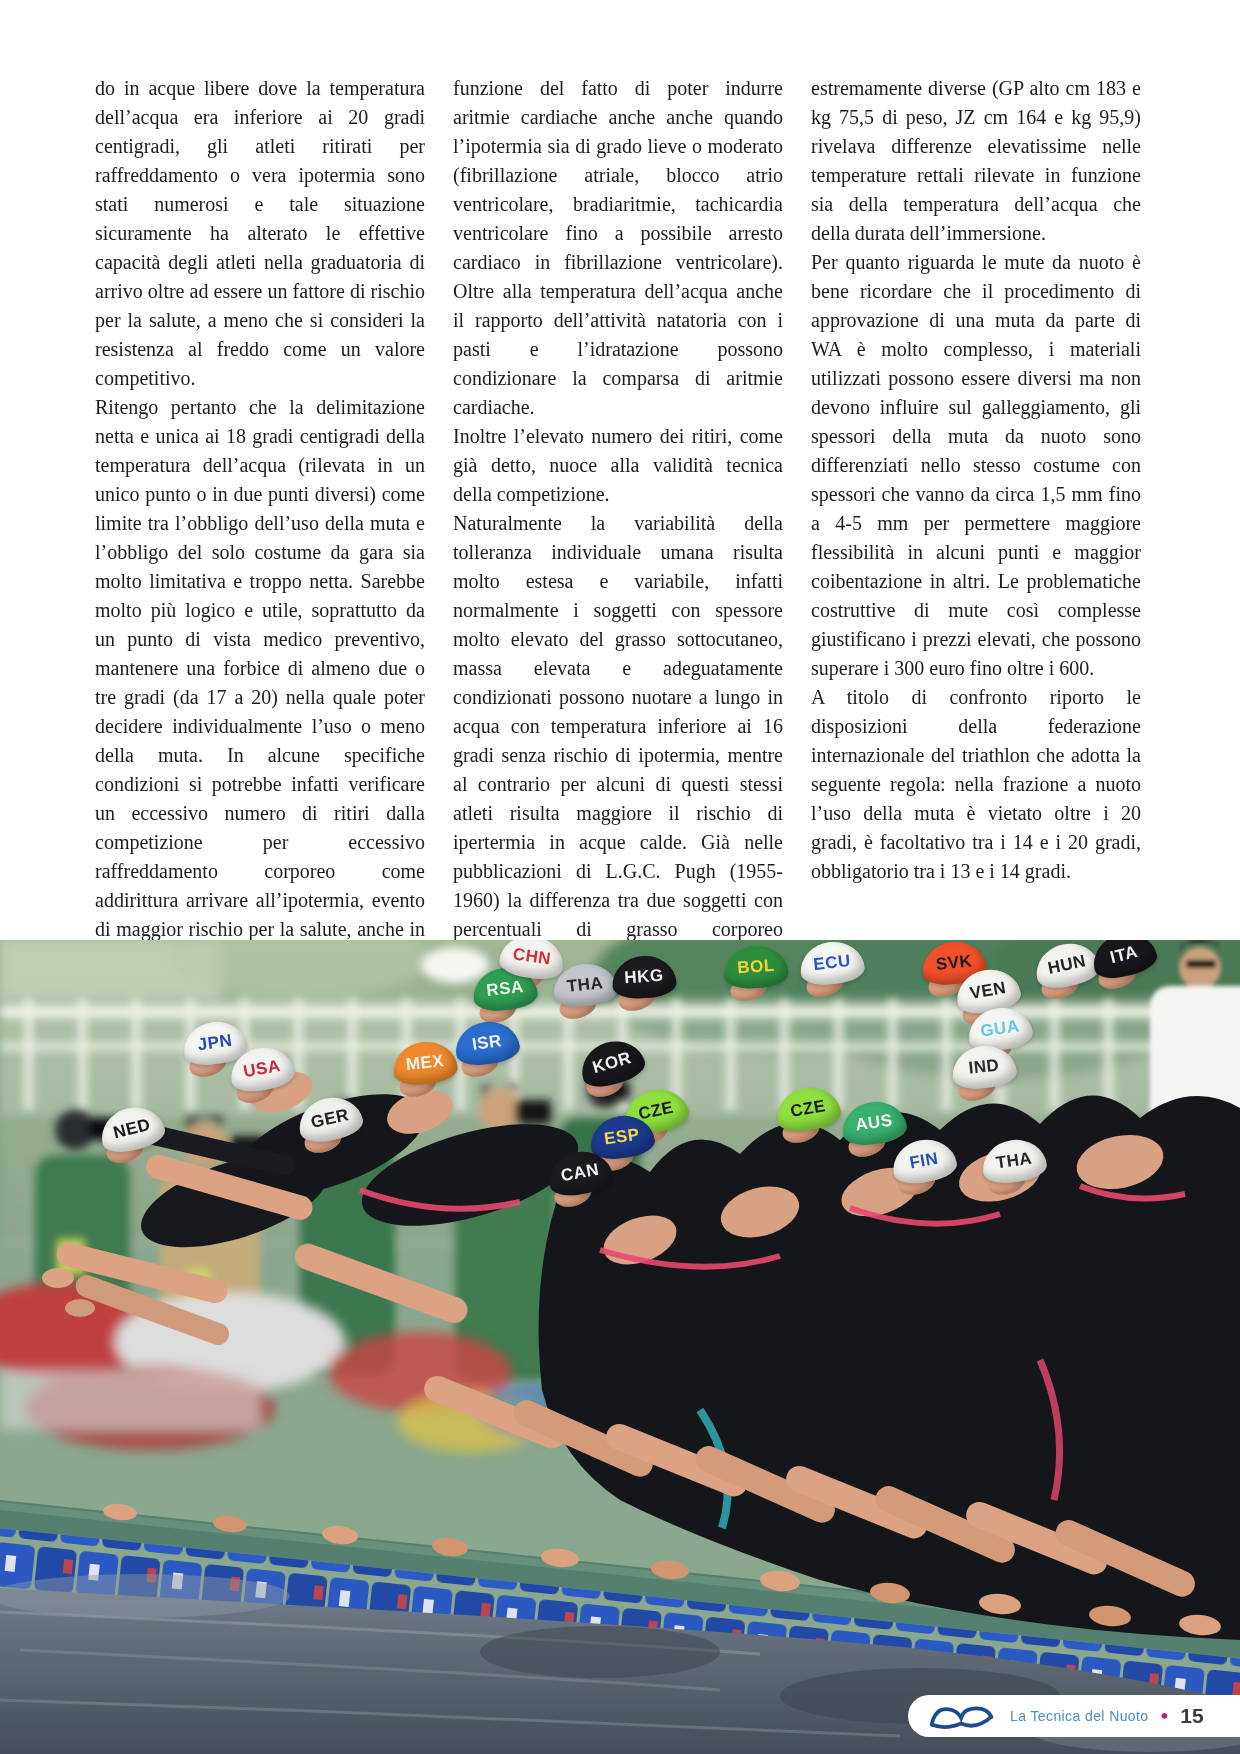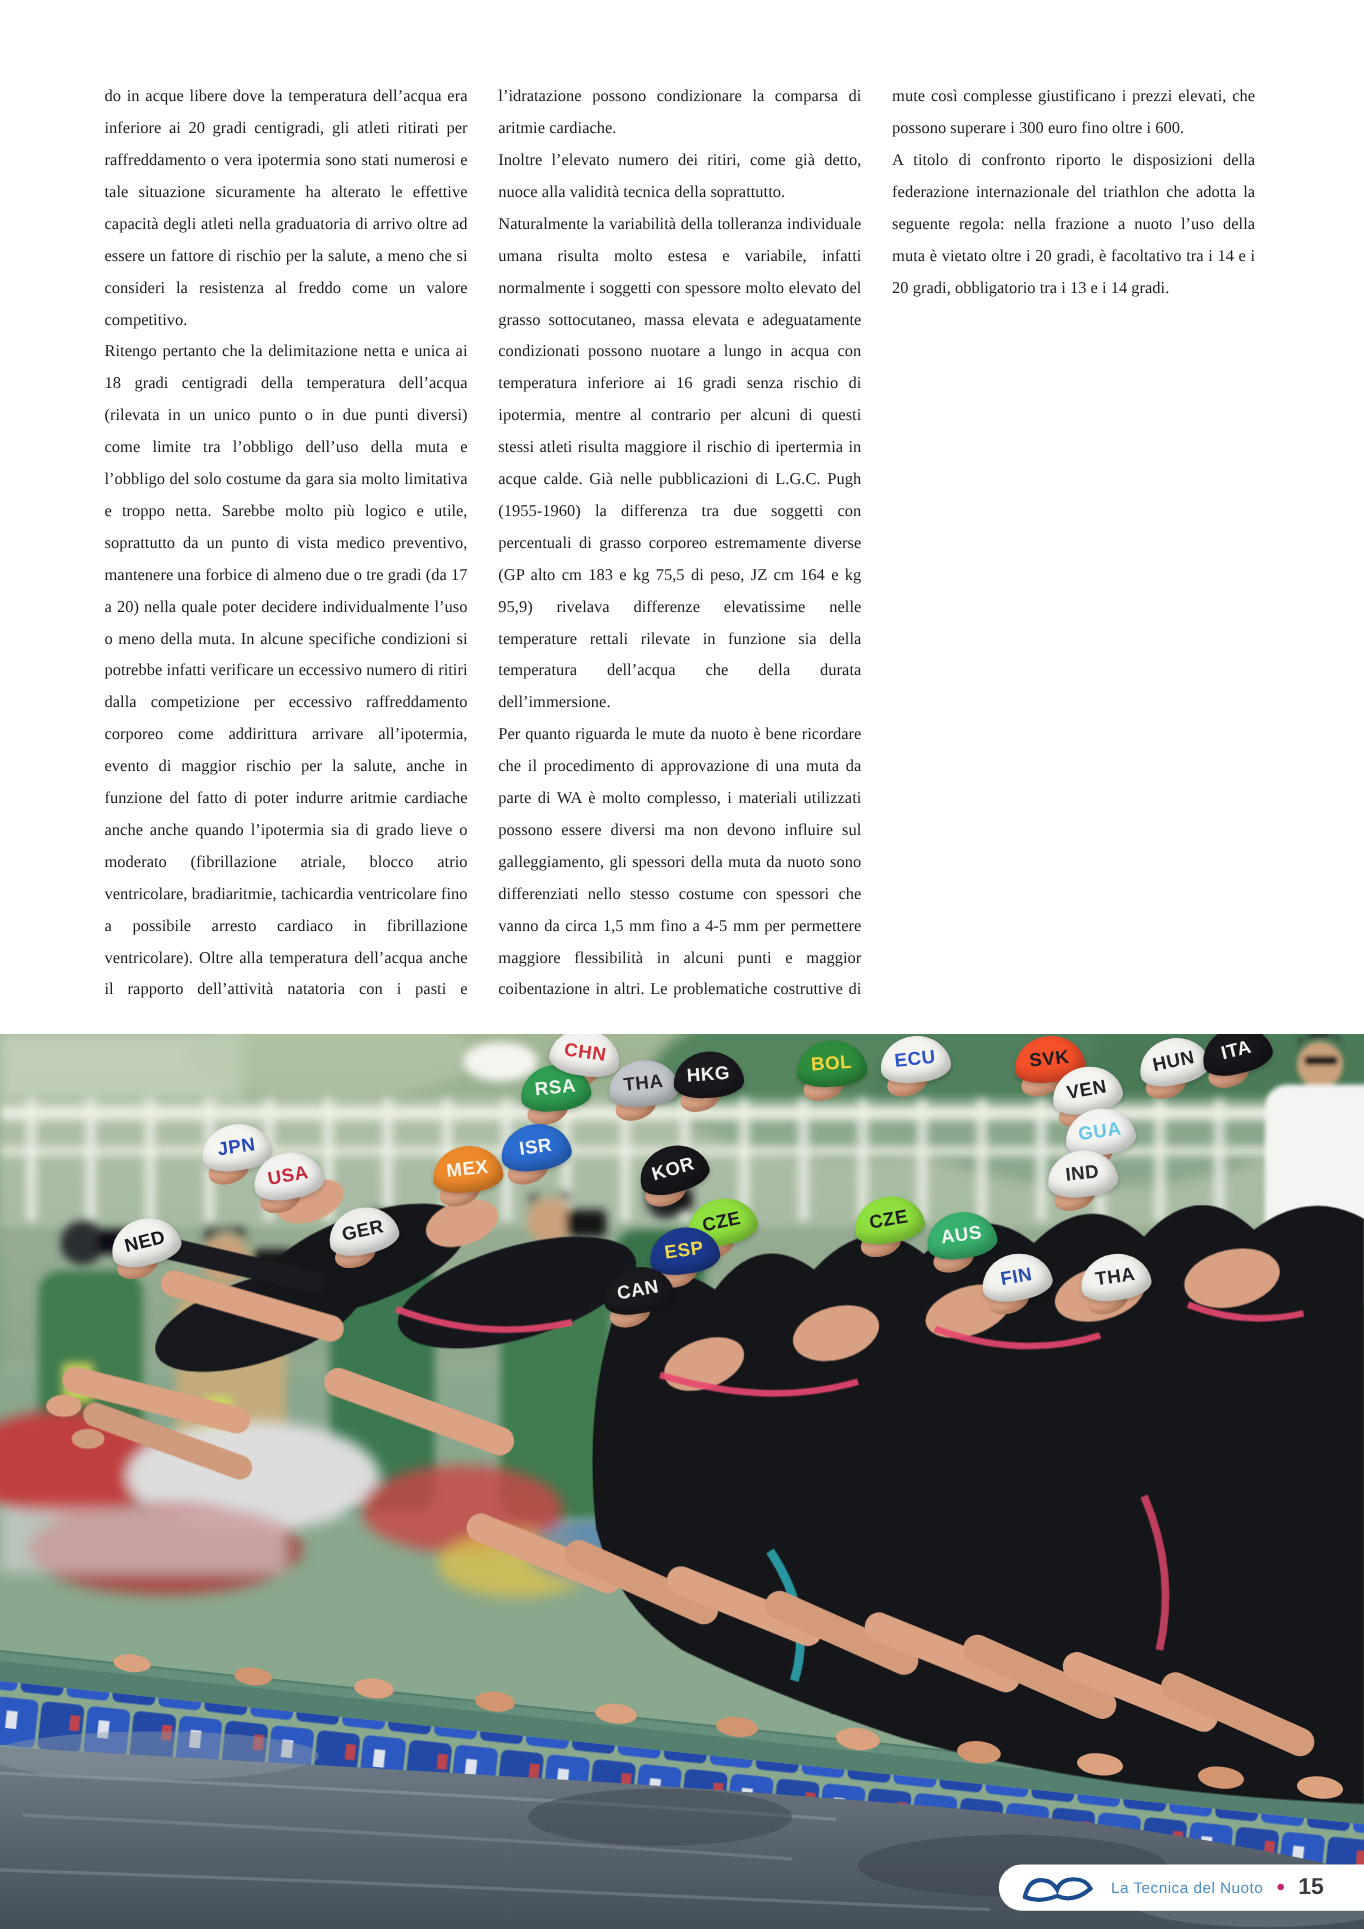--- a/index.html
+++ b/index.html
@@ -3,21 +3,21 @@
 <meta charset="utf-8">
 <style>
   html,body{margin:0;padding:0;background:#888;}
   .page{position:relative;width:1240px;height:1754px;background:#ffffff;margin:0 auto;overflow:hidden;}
 
   
   .columns{
     position:absolute;left:95px;top:74px;width:1046px;height:874px;
     column-count:3;column-gap:28px;column-fill:auto;
     font-family:"Liberation Serif","DejaVu Serif",serif;
-    font-size:15px;line-height:29px;color:#1c1c1c;text-align:justify;
+    font-size:20px;line-height:29px;color:#1c1c1c;text-align:justify;
   }
   .columns p{margin:0;}
 
   
   .photo{position:absolute;left:0;top:940px;width:1240px;height:814px;overflow:hidden;background:#8aa88d;}
   .photo svg.scene{position:absolute;left:0;top:0;}
   .caps-layer{position:absolute;left:0;top:0;width:100%;height:100%;}
   .cap{
     position:absolute;width:64px;height:42px;
     border-radius:55% 55% 48% 48% / 75% 75% 35% 35%;
@@ -51,21 +51,21 @@
   }
 </style>
 </head>
 <body>
 
 <div class="page">
 
   <div class="columns">
     <p>do in acque libere dove la temperatura dell’acqua era inferiore ai 20 gradi centigradi, gli atleti ritirati per raffreddamento o vera ipotermia sono stati numerosi e tale situazione sicuramente ha alterato le effettive capacità degli atleti nella graduatoria di arrivo oltre ad essere un fattore di rischio per la salute, a meno che si consideri la resistenza al freddo come un valore competitivo.</p>
     <p>Ritengo pertanto che la delimitazione netta e unica ai 18 gradi centigradi della temperatura dell’acqua (rilevata in un unico punto o in due punti diversi) come limite tra l’obbligo dell’uso della muta e l’obbligo del solo costume da gara sia molto limitativa e troppo netta. Sarebbe molto più logico e utile, soprattutto da un punto di vista medico preventivo, mantenere una forbice di almeno due o tre gradi (da 17 a 20) nella quale poter decidere individualmente l’uso o meno della muta. In alcune specifiche condizioni si potrebbe infatti verificare un eccessivo numero di ritiri dalla competizione per eccessivo raffreddamento corporeo come addirittura arrivare all’ipotermia, evento di maggior rischio per la salute, anche in funzione del fatto di poter indurre aritmie cardiache anche anche quando l’ipotermia sia di grado lieve o moderato (fibrillazione atriale, blocco atrio ventricolare, bradiaritmie, tachicardia ventricolare fino a possibile arresto cardiaco in fibrillazione ventricolare). Oltre alla temperatura dell’acqua anche il rapporto dell’attività natatoria con i pasti e l’idratazione possono condizionare la comparsa di aritmie cardiache.</p>
-    <p>Inoltre l’elevato numero dei ritiri, come già detto, nuoce alla validità tecnica della soprattutto.</p>
+    <p>Inoltre l’elevato numero dei ritiri, come già detto, nuoce alla validità tecnica della competizione.</p>
     <p>Naturalmente la variabilità della tolleranza individuale umana risulta molto estesa e variabile, infatti normalmente i soggetti con spessore molto elevato del grasso sottocutaneo, massa elevata e adeguatamente condizionati possono nuotare a lungo in acqua con temperatura inferiore ai 16 gradi senza rischio di ipotermia, mentre al contrario per alcuni di questi stessi atleti risulta maggiore il rischio di ipertermia in acque calde. Già nelle pubblicazioni di L.G.C. Pugh (1955-1960) la differenza tra due soggetti con percentuali di grasso corporeo estremamente diverse (GP alto cm 183 e kg 75,5 di peso, JZ cm 164 e kg 95,9) rivelava differenze elevatissime nelle temperature rettali rilevate in funzione sia della temperatura dell’acqua che della durata dell’immersione.</p>
     <p>Per quanto riguarda le mute da nuoto è bene ricordare che il procedimento di approvazione di una muta da parte di WA è molto complesso, i materiali utilizzati possono essere diversi ma non devono influire sul galleggiamento, gli spessori della muta da nuoto sono differenziati nello stesso costume con spessori che vanno da circa 1,5 mm fino a 4-5 mm per permettere maggiore flessibilità in alcuni punti e maggior coibentazione in altri. Le problematiche costruttive di mute così complesse giustificano i prezzi elevati, che possono superare i 300 euro fino oltre i 600.</p>
     <p>A titolo di confronto riporto le disposizioni della federazione internazionale del triathlon che adotta la seguente regola: nella frazione a nuoto l’uso della muta è vietato oltre i 20 gradi, è facoltativo tra i 14 e i 20 gradi, obbligatorio tra i 13 e i 14 gradi.</p>
   </div>
 
   <div class="photo">
     <svg class="scene" width="1240" height="814" viewBox="0 0 1240 814">
       <defs>
         <linearGradient id="gTrees" x1="0" y1="0" x2="0" y2="1">
           <stop offset="0" stop-color="#a3b896"></stop>

